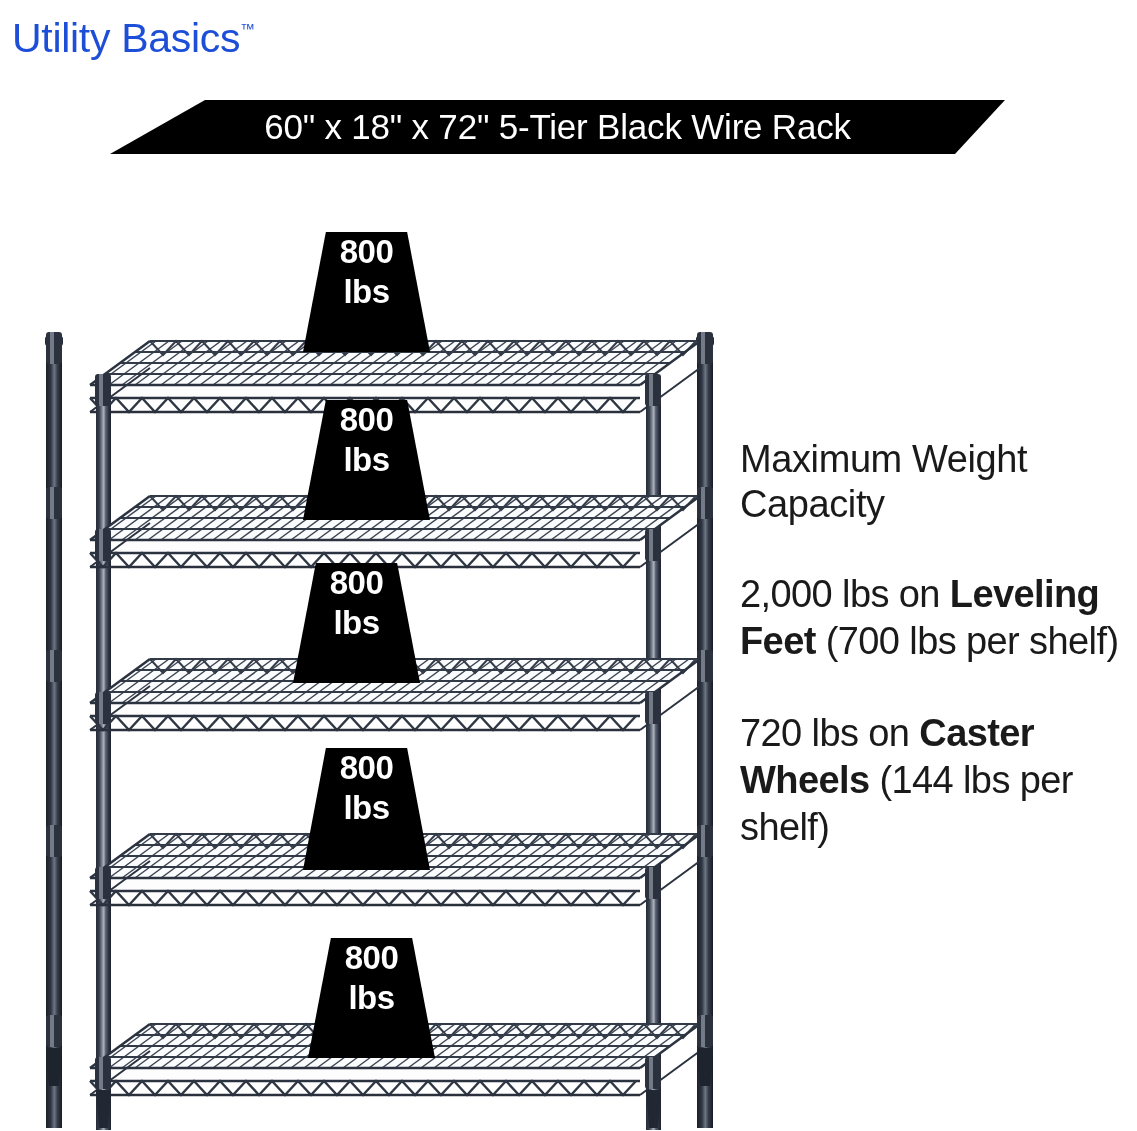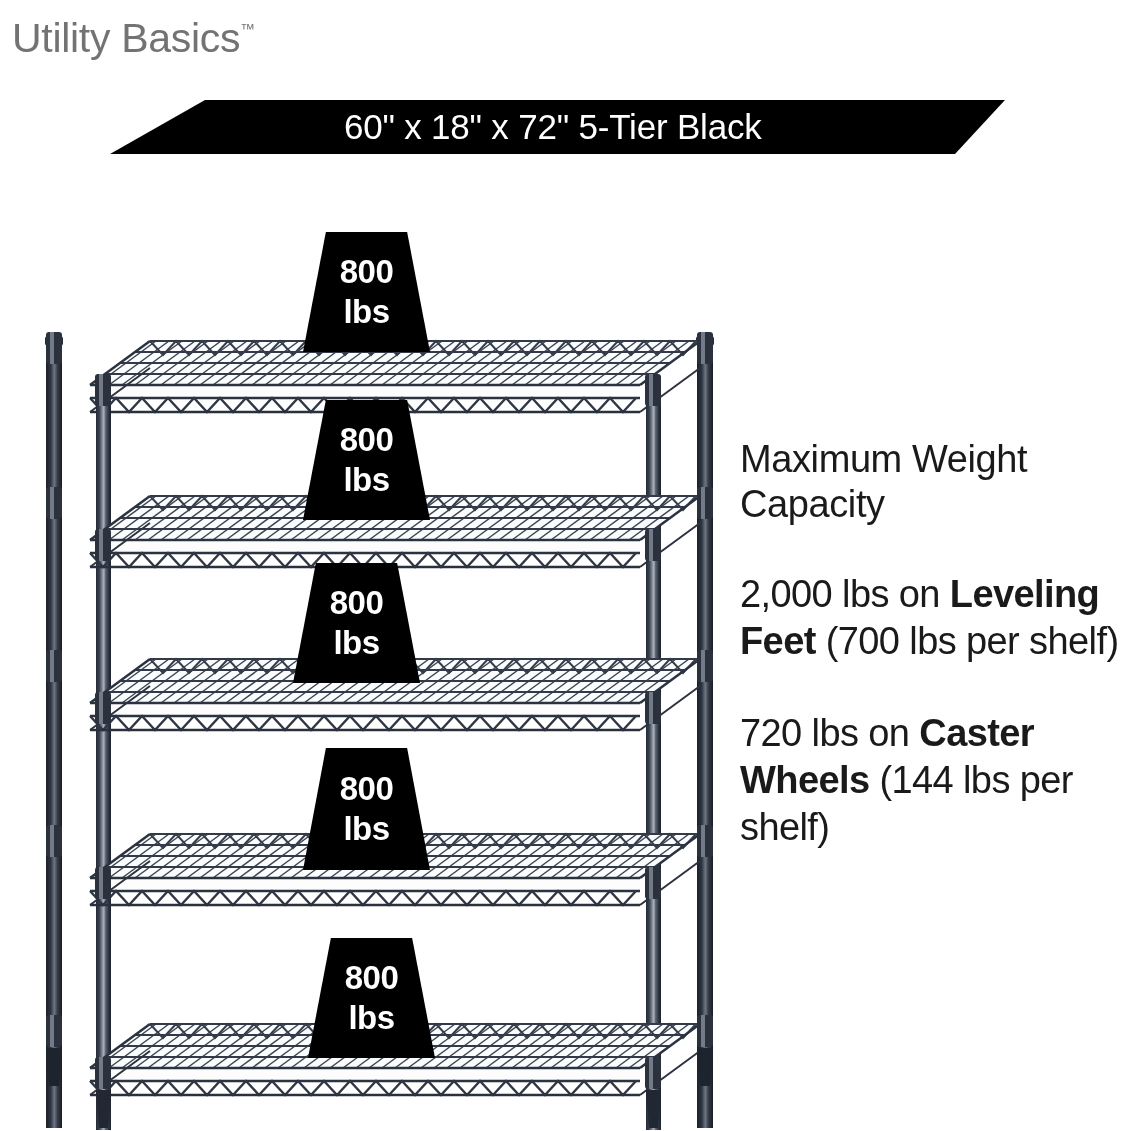--- a/index.html
+++ b/index.html
@@ -7,21 +7,21 @@
     width:1137px;height:1131px;background:#ffffff;
     font-family:"Liberation Sans", sans-serif;
     color:#111111;overflow:hidden;position:relative;
   }
   #stage{position:absolute;left:0;top:0;width:1137px;height:1131px;}
 
   
   #brand{
     position:absolute;left:12px;top:4px;
     font-size:41px;line-height:50px;font-weight:400;
-    letter-spacing:-0.3px;color:#737373;white-space:nowrap;
+    letter-spacing:-0.3px;color:#1d4ed8;white-space:nowrap;
   }
   #brand .tm{font-size:15px;vertical-align:18px;letter-spacing:0;}
 
   
   #banner{
     position:absolute;left:110px;top:100px;width:895px;height:54px;
     background:#000000;
     clip-path:polygon(95px 0, 895px 0, 845px 54px, 0px 54px);
   }
   #banner-text{
@@ -49,36 +49,36 @@
 
   
   .badge{position:absolute;}
   .badge .trap{
     position:absolute;left:0;top:0;width:100%;height:100%;
     background:#000000;
     clip-path:polygon(18% 0, 82% 0, 100% 100%, 0% 100%);
   }
   .badge .b-lines{
     position:absolute;left:0;top:0;width:100%;height:100%;
-    display:flex;flex-direction:column;align-items:center;justify-content:center;
+    display:flex;flex-direction:column;align-items:center;
     color:#ffffff;font-weight:700;letter-spacing:-0.5px;
   }
   .badge .b-num{font-size:33px;line-height:40px;}
   .badge .b-unit{font-size:33px;line-height:40px;}
 </style>
 </head>
 <body>
 
 <div id="stage">
 
   <div id="brand"><span>Utility Basics</span><span class="tm">™</span></div>
 
   <div id="banner"></div>
   <div id="banner-text">
-    <span>60" x 18" x 72"</span>&nbsp;<span>5-Tier</span>&nbsp;<b>Black</b>&nbsp;
+    <span>60" x 18" x 72"</span>&nbsp;<span>5-Tier</span>&nbsp;<b>Black</b>&nbsp;<span>Wire Rack</span>
   </div>
 
   <svg id="rack" viewBox="0 0 760 1131">
     <defs>
       <linearGradient id="postG" x1="0" y1="0" x2="1" y2="0">
         <stop offset="0%" stop-color="#252b37"></stop>
         <stop offset="22%" stop-color="#39414f"></stop>
         <stop offset="40%" stop-color="#7e8694"></stop>
         <stop offset="52%" stop-color="#aeb4bf"></stop>
         <stop offset="64%" stop-color="#5b6370"></stop>

